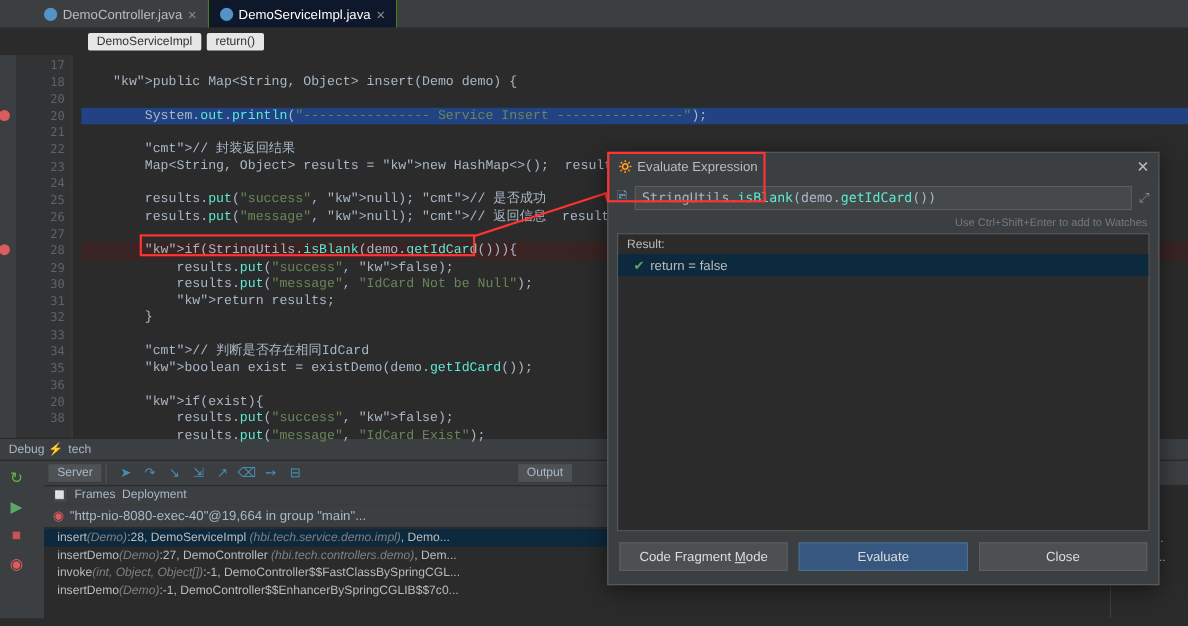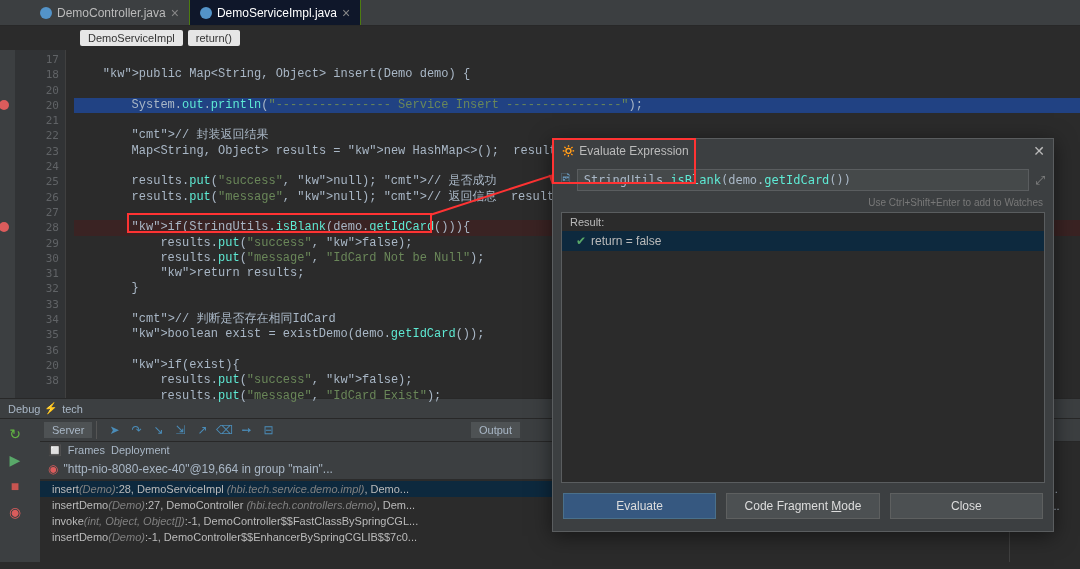--- a/index.html
+++ b/index.html
@@ -407,17 +407,17 @@
   <div class="hint">Use Ctrl+Shift+Enter to add to Watches</div>
   <div class="result-panel">
     <div class="red-box" style="left:-1px; top:-1px; width:144px; height:46px;"></div>
     <div class="result-header">Result:</div>
     <div class="result-row" style="background:#0d293e">
       <span class="check-ok">✔</span>
       <span>return = false</span>
     </div>
   </div>
   <div class="dialog-buttons">
+    <div class="dlg-btn"><span>Code Fragment <u>M</u>ode</span></div>
     <div class="dlg-btn primary">Evaluate</div>
-    <div class="dlg-btn"><span>Code Fragment <u>M</u>ode</span></div>
     <div class="dlg-btn">Close</div>
   </div>
 </div>
 
 </body></html>

